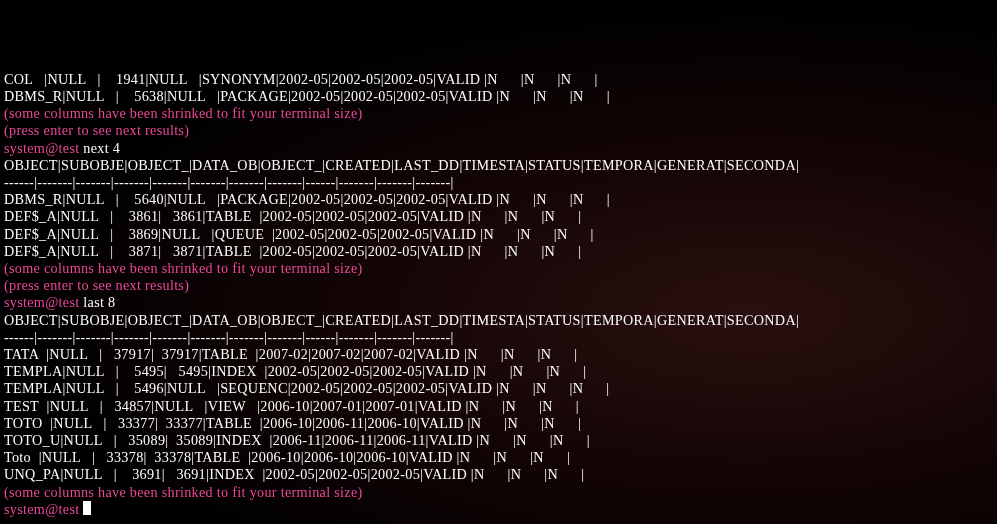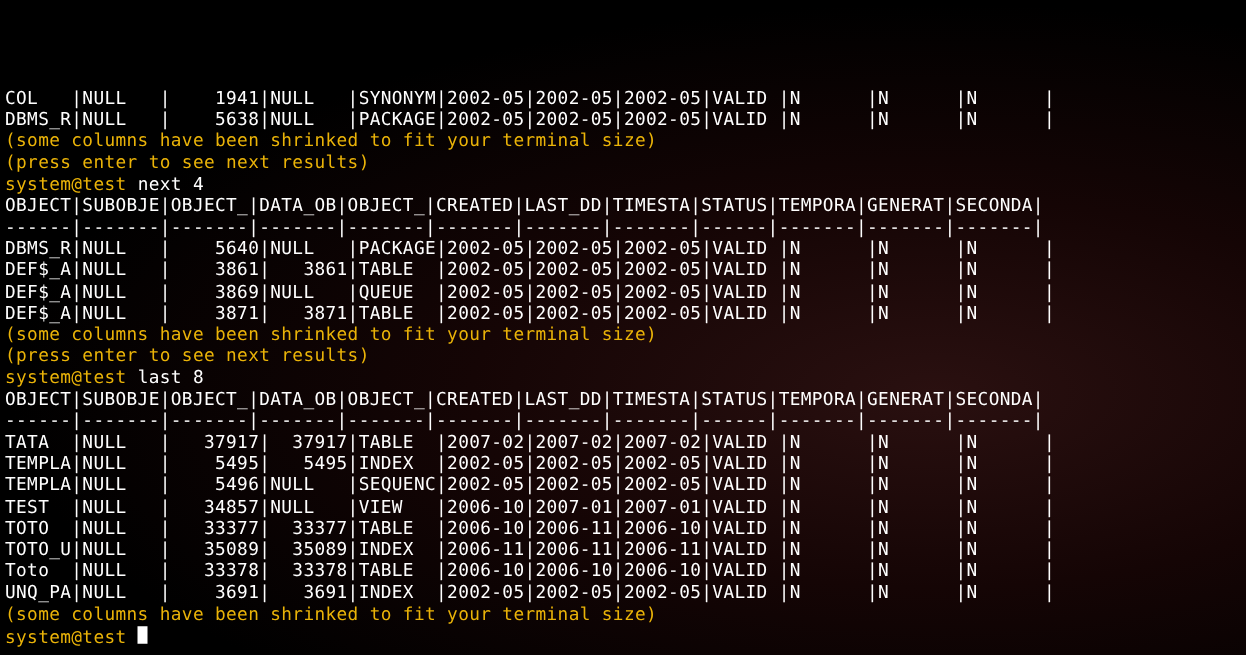--- a/index.html
+++ b/index.html
@@ -14,22 +14,23 @@
     background: radial-gradient(ellipse at 75% 60%, #2a1010 0%, #150505 35%, #000 70%);
     font-family: "DejaVu Sans Mono", "Liberation Mono", "Courier New", monospace;
     font-size: 14.2px;
     line-height: 17.2px;
     color: #ffffff;
     white-space: pre;
     letter-spacing: 0.3px;
   }
   .term {
     padding: 2px 4px;
+    font-family: Liberation Serif, serif;
   }
-  .cyan { color: #eab308; }
+  .cyan { color: #ec4899; }
   .white { color: #ffffff; }
   .cursor {
     display: inline-block;
     width: 8px;
     height: 14px;
     background: #ffffff;
     vertical-align: -1px;
   }
 </style>
 </head>

